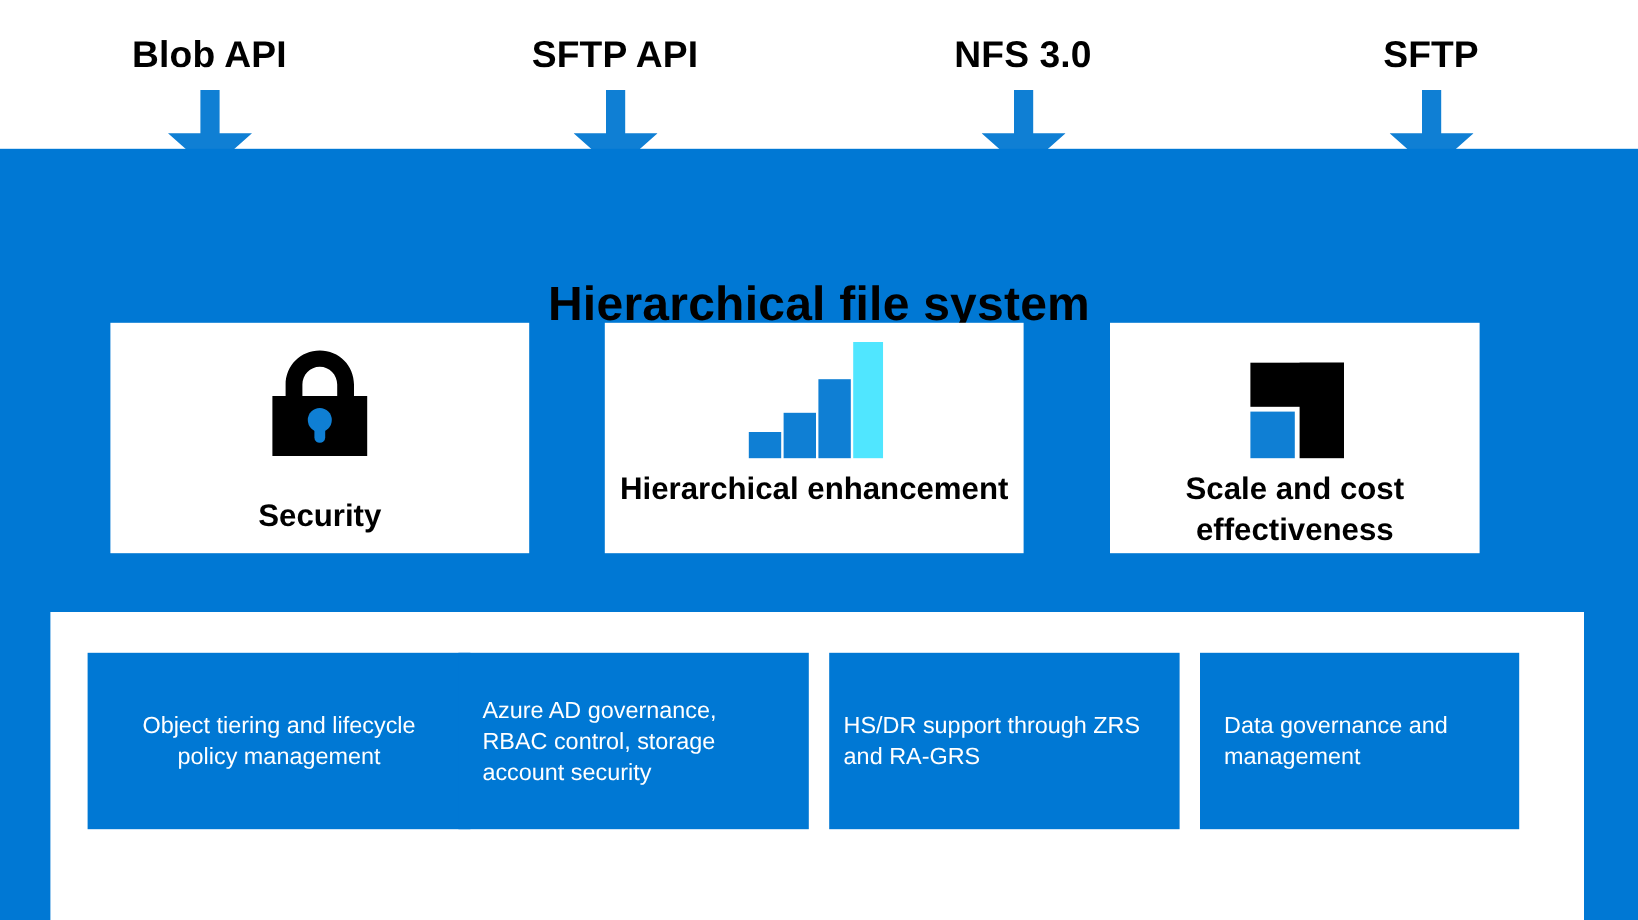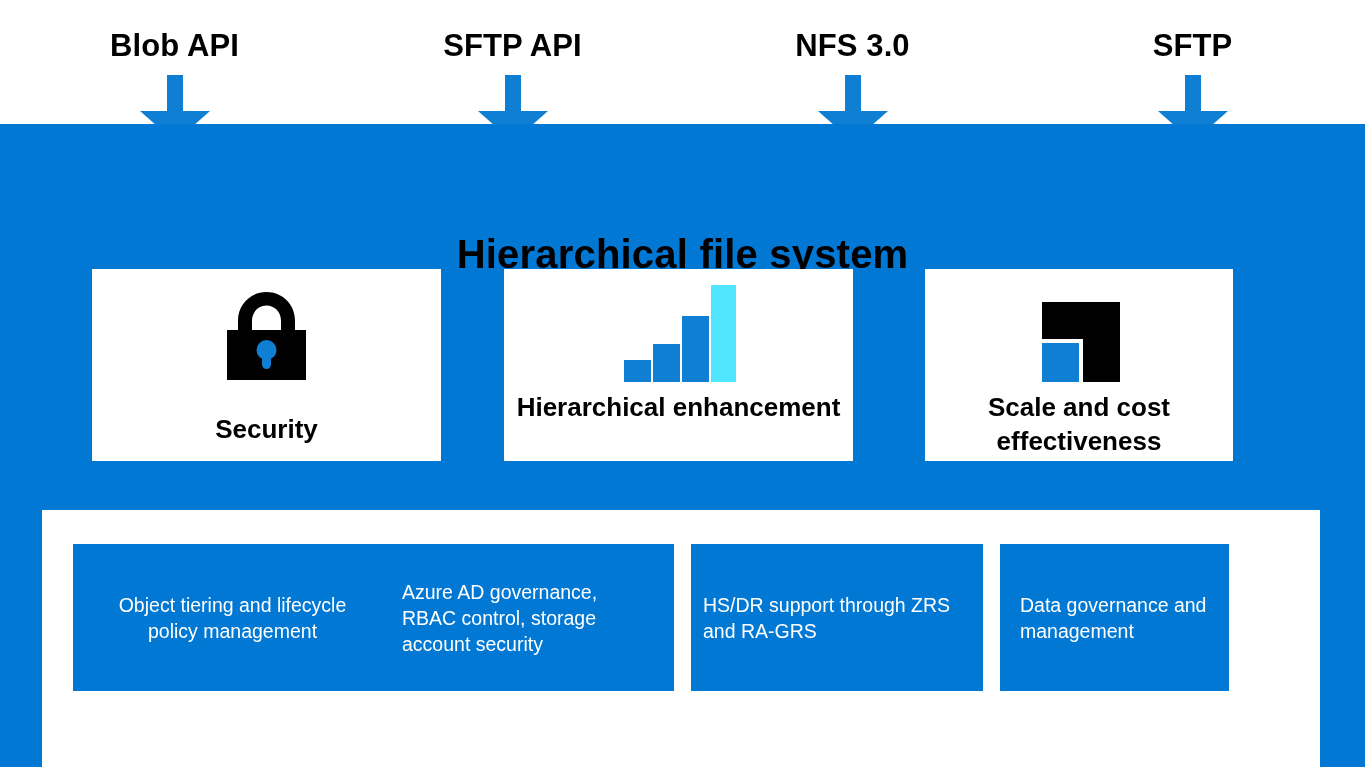--- a/index.html
+++ b/index.html
@@ -125,21 +125,21 @@
     line-height: 26px;
     display: flex;
     align-items: center;
     box-sizing: border-box;
     padding: 0 20px;
   }
   .detail-box-text { display: block; }
   #detail-0 { left: 31px;  width: 319px; text-align: center; }
   #detail-1 { left: 340px; width: 292px; }
   #detail-2 { left: 649px; width: 292px; padding-left: 12px; }
-  #detail-3 { left: 958px; width: 229px; align-items: center; }
+  #detail-3 { left: 958px; width: 266px; align-items: center; }
 </style>
 </head>
 <body>
 
 <div id="stage">
 
   <div id="api-row">
 
     <div class="api-entry" style="left:57px; width:235px;">
       <div class="api-label">Blob API</div>

